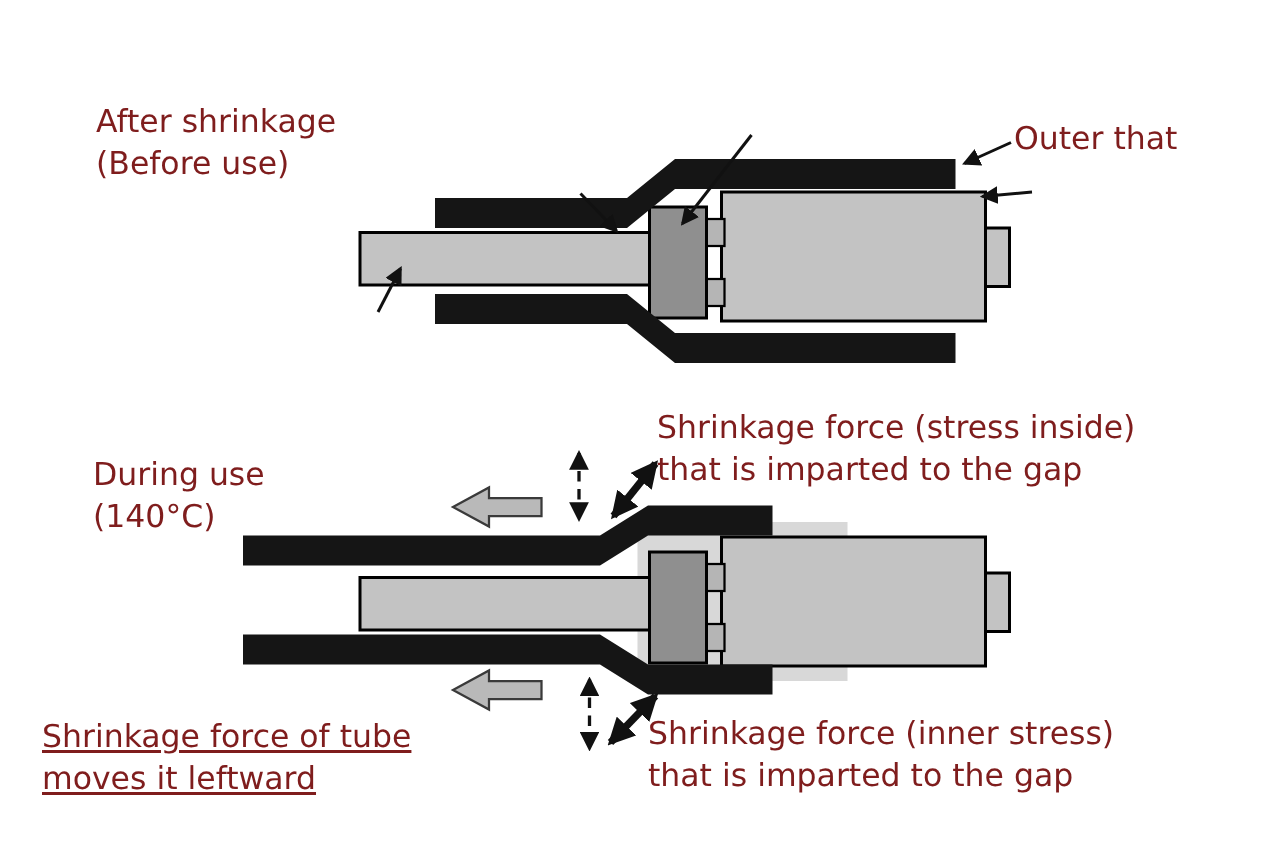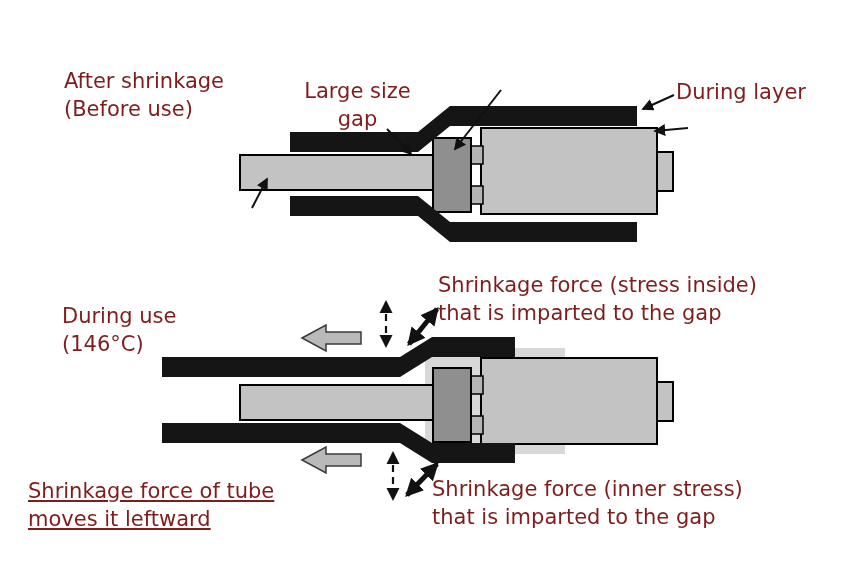--- a/index.html
+++ b/index.html
@@ -78,30 +78,28 @@
       <path d="M386,302 L386,346" class="dashed-arrow" marker-start="url(#ah)" marker-end="url(#ah)"></path>
       <path d="M393,453 L393,499" class="dashed-arrow" marker-start="url(#ah)" marker-end="url(#ah)"></path>
       <path d="M437,309 L409,344" class="thick-arrow" marker-start="url(#ah2)" marker-end="url(#ah2)"></path>
       <path d="M407,495 L437,464" class="thick-arrow" marker-start="url(#ah2)" marker-end="url(#ah2)"></path>
     </g>
   </svg>
 
   <div class="label" style="left:64px;top:68px;">After shrinkage
 (Before use)</div>
 
-  <div class="label center" style="left:290px;top:78px;width:135px;">Large size
-gap</div>
 
 
-  <div class="label" style="left:676px;top:79px;">During layer</div>
+  <div class="label" style="left:676px;top:79px;">Outer that</div>
 
 
 
   <div class="label" style="left:62px;top:303px;">During use
-(146°C)</div>
+(140°C)</div>
 
   <div class="label" style="left:438px;top:272px;">Shrinkage force (stress inside)
 that is imparted to the gap</div>
 
   <div class="label" style="left:432px;top:476px;">Shrinkage force (inner stress)
 that is imparted to the gap</div>
 
   <div class="label" style="left:28px;top:478px;text-decoration:underline;">Shrinkage force of tube
 moves it leftward</div>
 

